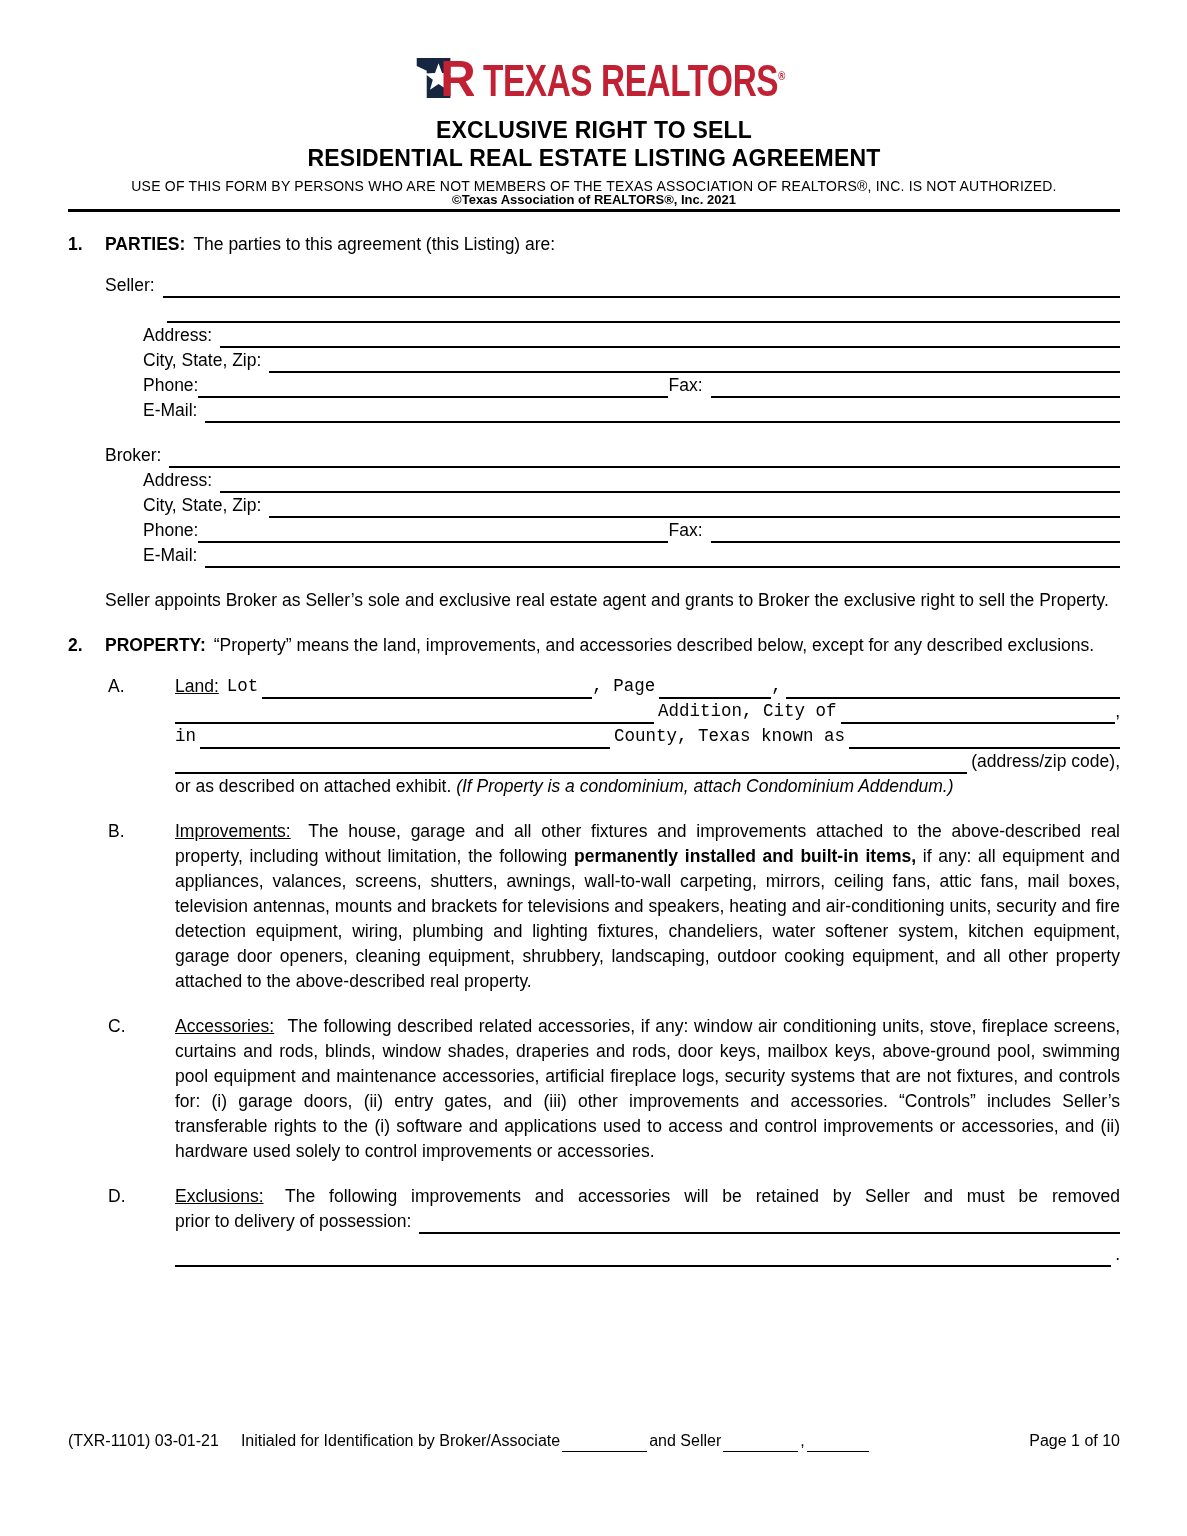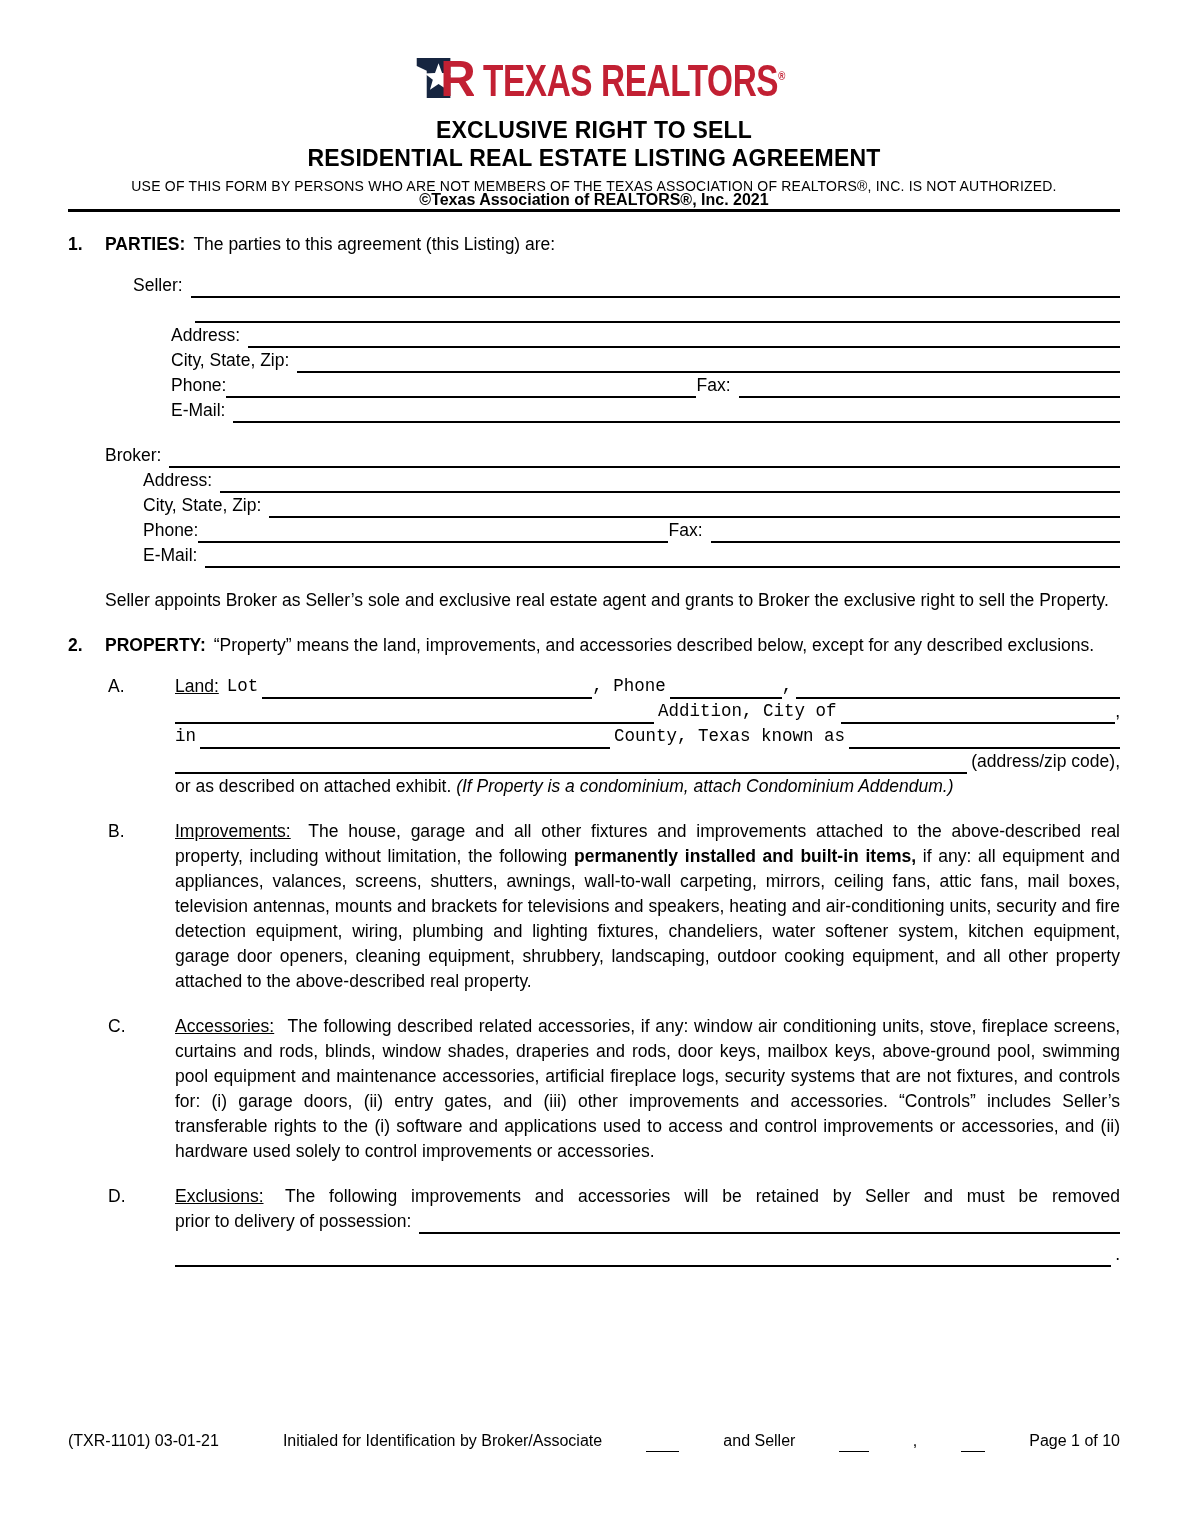--- a/index.html
+++ b/index.html
@@ -11,48 +11,48 @@
   }
   
   .header { text-align:center; }
   .logo-row { display:flex; justify-content:center; align-items:center; height:64px; margin-bottom:4px; }
   .brand-wrap { width:292px; text-align:left; margin-left:9px; }
   .brand-text { display:inline-block; white-space:nowrap; transform:scaleX(0.74); transform-origin:0 60%;
                 font-size:45px; font-weight:bold; color:#C22033; letter-spacing:-0.5px; line-height:1; }
   .brand-text sup { font-size:13px; }
   .title { font-weight:bold; font-size:23px; line-height:28px; letter-spacing:0.2px; }
   .notice { margin-top:8px; font-size:14px; line-height:13px; letter-spacing:0.2px; }
-  .copyright { font-size:16px; line-height:13px; font-weight:bold; }
+  .copyright { font-size:13px; line-height:13px; font-weight:bold; }
   .rule { border-top:3px solid #000; margin-top:3px; margin-bottom:20px; }
   
   .section { display:flex; }
   .sec-num { flex:0 0 37px; font-weight:bold; }
   .sec-body { flex:1; min-width:0; }
   .bold { font-weight:bold; }
   .it { font-style:italic; }
   .u { text-decoration:underline; }
   .lbl { margin-right:8px; }
   .just { text-align:justify; }
   .jlast { text-align:justify; text-align-last:justify; }
   .nw { white-space:nowrap; }
   .mr4 { margin-right:4px;font-family:Liberation Mono, monospace; } .ml4 { margin-left:4px; } .mr8 { margin-right:8px; }
   .row { display:flex; align-items:flex-end; min-height:25px; }
   .fill { border-bottom:2px solid #000; height:19px; }
   .grow { flex:1 1 auto; }
   .w330 { width:330px; } .w112 { width:112px; } .w479 { width:479px; }
   .w410 { width:410px; } .w470 { width:470px; }
   .sub { margin-left:38px;text-align:center; }
   .seller-extra { margin-left:62px; }
-  .blk-mt16 { margin-top:16px;margin-left:28px; } .blk-mt20 { margin-top:20px; } .blk-mt8 { margin-top:8px; }
+  .blk-mt16 { margin-top:16px; } .blk-mt20 { margin-top:20px; } .blk-mt8 { margin-top:8px; }
   .item { display:flex; margin-left:40px; margin-top:20px; }
   .item.first { margin-top:16px; }
   .item-ltr { flex:0 0 35px; }
   .item-body { flex:1; min-width:0;margin-left:32px; }
   
-  .footer { margin-top:auto; display:flex; align-items:flex-end; font-size:16px; line-height:22px;gap:42px; }
+  .footer { margin-top:auto; display:flex; align-items:flex-end; font-size:16px; line-height:22px; }
   .footer .ffill { border-bottom:1.5px solid #000; height:16px; }
   .ff85 { width:85px; margin:0 2px; } .ff75 { width:75px; margin:0 2px; } .ff62 { width:62px; margin:0 2px; }
   .fcode { margin-right:22px; white-space:nowrap; }
   .fpage { margin-left:auto; white-space:nowrap; }
 </style>
 </head>
 <body>
 
 <div class="page">
 
@@ -149,21 +149,21 @@
     </div>
   </div>
 
   <div class="item first">
     <div class="item-ltr">A.</div>
     <div class="item-body">
       <div class="row">
         <span class="u nw lbl">Land:</span>
         <span class="nw mr4">Lot</span>
         <span class="fill w330"></span>
-        <span class="nw mr4">, Phone</span>
+        <span class="nw mr4">, Page</span>
         <span class="fill w112"></span>
         <span class="nw mr4">,</span>
         <span class="fill grow"></span>
       </div>
       <div class="row">
         <span class="fill w479"></span>
         <span class="nw mr4 ml4">Addition, City of</span>
         <span class="fill grow"></span>
         <span class="nw">,</span>
       </div>

